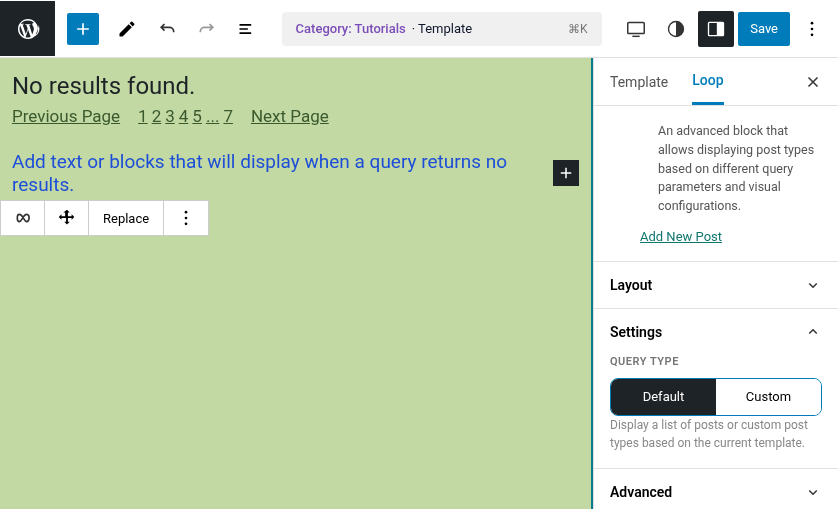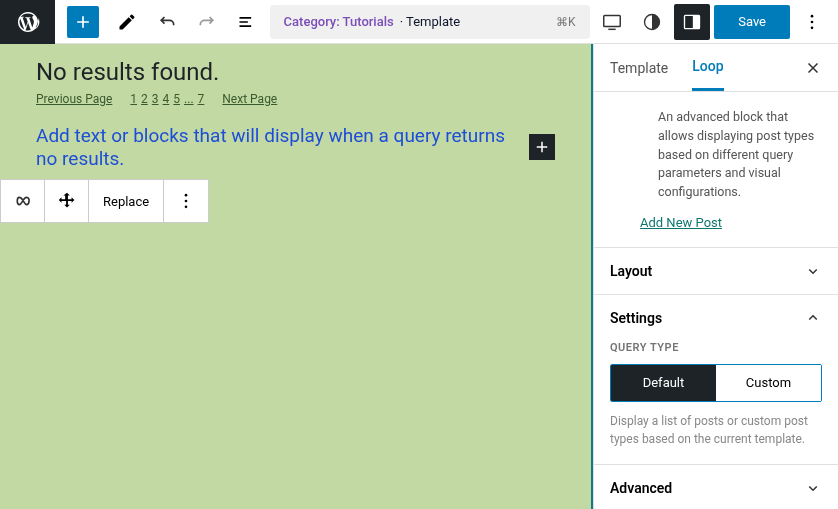--- a/index.html
+++ b/index.html
@@ -1,63 +1,63 @@
 <!DOCTYPE html>
 <html><head>
 <meta charset="utf-8">
 <style>
 *{box-sizing:border-box;margin:0;padding:0;font-family:-apple-system,BlinkMacSystemFont,"Segoe UI",Roboto,sans-serif}
 body{width:838px;height:509px;overflow:hidden;background:#fff;display:flex;flex-direction:column}
-.topbar{height:44px;display:flex;align-items:center;border-bottom:1px solid #e0e0e0}
+.topbar{height:58px;display:flex;align-items:center;border-bottom:1px solid #e0e0e0}
 .wp-logo{width:55px;height:55px;background:#1d2327;display:flex;align-items:center;justify-content:center}
 .wp-logo svg{fill:#fff}
 .add-btn{width:32px;height:32px;background:#007cba;border-radius:2px;display:flex;align-items:center;justify-content:center;margin-left:12px;cursor:pointer}
 .add-btn svg{fill:#fff}
 .tool-icons{display:flex;align-items:center;gap:4px;margin-left:10px}
 .tool-icon{width:36px;height:36px;display:flex;align-items:center;justify-content:center;cursor:pointer}
 .center-pill{flex:1;display:flex;justify-content:center}
 .pill{background:#f0f0f0;border-radius:4px;height:34px;display:flex;align-items:center;padding:0 14px;gap:6px;min-width:320px;justify-content:center}
 .pill-cat{color:#7b4db8;font-weight:500;font-size:13px}
 .pill-tpl{color:#0f172a;font-size:13px}
 .pill-kb{color:#777;font-size:12px;margin-left:auto}
 .right-tools{display:flex;align-items:center;gap:4px;margin-right:8px}
 .rt-icon{width:36px;height:36px;display:flex;align-items:center;justify-content:center;cursor:pointer}
 .rt-icon.dark{background:#1d2327;border-radius:2px}
-.save-btn{background:#007cba;color:#fff;border:none;height:34px;padding:0 24px;border-radius:2px;font-size:13px;cursor:pointer}
+.save-btn{background:#007cba;color:#fff;border:none;height:34px;padding:0 12px;border-radius:2px;font-size:13px;cursor:pointer}
 .main{flex:1;display:flex;overflow:hidden}
-.canvas{flex:1;background:#c3d9a4;padding:14px 36px;position:relative;border:2px solid #0a7c8c;border-left:none;border-top:none;border-bottom:none}
+.canvas{flex:1;background:#c3d9a4;padding:14px 12px;position:relative;border:2px solid #0a7c8c;border-left:none;border-top:none;border-bottom:none}
 .nores{font-size:24px;color:#1d2327;font-weight:400;margin-bottom:6px}
-.pager{display:flex;gap:18px;align-items:flex-start;font-size:12px;margin-bottom:18px}
+.pager{display:flex;gap:18px;align-items:flex-start;font-size:17px;margin-bottom:24px}
 .pager a{color:#3a5a2e;text-decoration:underline}
 .pages{display:flex;gap:4px}
 .pages span{text-decoration:underline;color:#3a5a2e}
 .placeholder-row{display:flex;align-items:center;gap:8px}
 .placeholder-text{font-size:19px;color:#1d4ed8;flex:1}
 .plus-sq{width:26px;height:26px;background:#1d2327;display:flex;align-items:center;justify-content:center;cursor:pointer}
 .plus-sq svg{fill:#fff}
-.floating-toolbar{position:absolute;left:0;top:135px;background:#fff;display:flex;border:1px solid #ccc;height:44px}
+.floating-toolbar{position:absolute;left:0;top:142px;background:#fff;display:flex;border:1px solid #ccc;height:36px}
 .ft-cell{width:44px;display:flex;align-items:center;justify-content:center;border-right:1px solid #ccc}
 .ft-replace{padding:0 14px;display:flex;align-items:center;border-right:1px solid #ccc;font-size:13px;cursor:pointer}
 .ft-dots{width:44px;display:flex;align-items:center;justify-content:center;cursor:pointer}
 .sidebar{width:245px;border-left:1px solid #e0e0e0;display:flex;flex-direction:column;overflow-y:auto}
 .tabs{display:flex;align-items:center;height:48px;padding:0 16px;gap:24px;border-bottom:1px solid #e0e0e0;position:relative}
 .tab{font-size:14px;color:#555;cursor:pointer;padding:14px 0}
 .tab.active{color:#007cba;border-bottom:3px solid #007cba;font-weight:500}
 .tab-close{margin-left:auto;cursor:pointer}
 .block-info{padding:16px;border-bottom:1px solid #e0e0e0}
 .bi-head{display:flex;align-items:center;gap:12px;margin-bottom:6px}
 .bi-title{font-weight:600;font-size:14px}
 .bi-desc{font-size:12.5px;color:#555;line-height:1.5;margin-left:48px;margin-bottom:10px}
 .bi-link{color:#0f766e;font-size:13px;text-decoration:underline;margin-left:30px;cursor:pointer}
 .panel{border-bottom:1px solid #e0e0e0}
 .panel-head{display:flex;align-items:center;justify-content:space-between;padding:14px 16px;cursor:pointer}
 .panel-title{font-weight:600;font-size:14px}
 .panel-body{padding:0 16px 16px}
 .qtype-label{font-size:11px;font-weight:600;color:#757575;letter-spacing:0.5px;margin-bottom:10px}
-.seg{display:flex;border:1.5px solid #007cba;border-radius:2px;overflow:hidden;margin-bottom:10px}
+.seg{display:flex;border:1.5px solid #007cba;border-radius:8px;overflow:hidden;}
 .seg-btn{flex:1;height:36px;display:flex;align-items:center;justify-content:center;font-size:13px;cursor:pointer;background:#fff}
 .seg-btn.active{background:#1d2327;color:#fff}
 .seg-hint{font-size:12px;color:#888;line-height:1.5}
 svg{display:block}
 </style>
 </head>
 <body>
 
 <div class="topbar">
   <div class="wp-logo">

